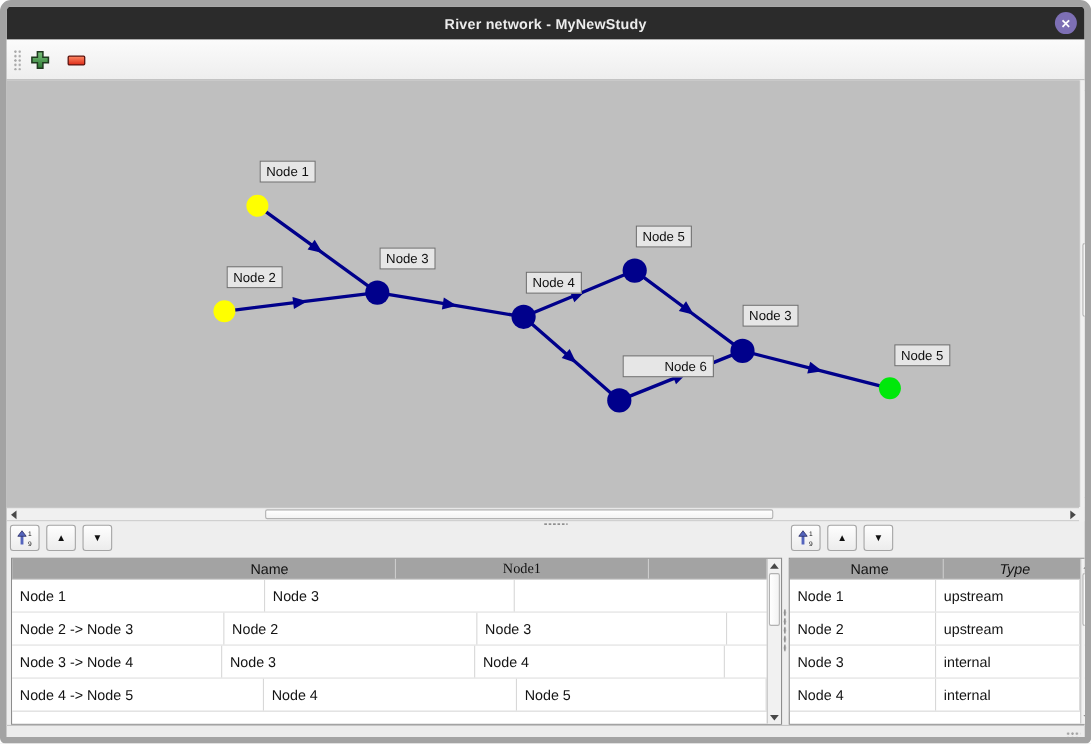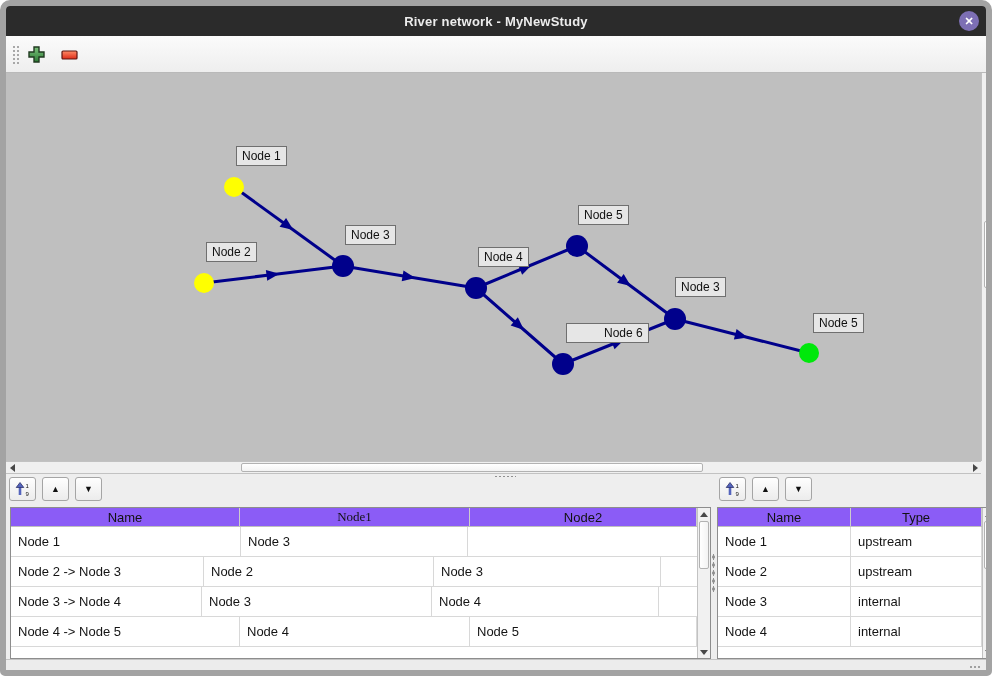--- a/index.html
+++ b/index.html
@@ -54,21 +54,21 @@
     background-image:radial-gradient(#909090 1px,transparent 1.2px);background-size:3px 8px;}
   .mini-toolbar{position:absolute;top:471px;display:flex;gap:6px;}
   #left-mini{left:3px;} #right-mini{left:713px;}
   .btn{width:27px;height:24px;border:1px solid #a5a5a5;border-radius:3px;
     background:linear-gradient(#fefefe,#ececec);display:flex;align-items:center;justify-content:center;
     font-size:9px;color:#111;padding:0;}
   
   .dtable{position:absolute;top:501px;background:#ffffff;border:1px solid #8d8d8d;overflow:hidden;}
   #reaches-table{left:4px;width:701px;height:152px;}
   #nodes-table{left:711px;width:279px;height:152px;}
-  .thead{display:flex;height:19px;background:#8b5cf6;border-bottom:1px solid #bfbfbf;}
+  .thead{display:flex;height:19px;background:#a3a3a3;border-bottom:1px solid #bfbfbf;justify-content:center;}
   .th{font-size:13px;color:#121212;display:flex;align-items:center;justify-content:center;
     border-right:1px solid #cccccc;}
   .tr{display:flex;height:30px;border-bottom:1px solid #d8d8d8;background:#fff;}
   .td{font-size:13px;color:#141414;display:flex;align-items:center;padding-left:7px;
     border-right:1px solid #d8d8d8;overflow:hidden;white-space:nowrap;}
   .tscroll{position:absolute;top:0;right:0;bottom:0;width:13px;background:#f1f1f1;border-left:1px solid #c2c2c2;}
   .tscroll .sb-btn{left:0;width:12px;height:12px;}
   .t-thumb{position:absolute;left:1px;width:10px;top:13px;height:48px;
     background:linear-gradient(90deg,#ffffff,#f3f3f3);border:1px solid #b2b2b2;border-radius:2px;}
   
@@ -210,21 +210,20 @@
       </button>
     <button class="btn">
         <span>▼</span>
       </button>
   </div>
 
   <div class="dtable" id="reaches-table">
       <div class="thead">
         <div class="th" style="width: 229px;">Name</div>
         <div class="th" style="width: 230px; font-family: Liberation Serif, serif;">Node1</div>
-        <div class="th" style="width: 227px;">Node2</div>
       </div>
       <div class="tr">
         <div class="td" style="width: 230px;">Node 1</div>
         <div class="td" style="width: 227px;">Node 3</div>
       </div>
       <div class="tr">
         <div class="td" style="width: 193px;">Node 2 -&gt; Node 3</div>
         <div class="td" style="width: 230px;">Node 2</div>
         <div class="td" style="width: 227px;">Node 3</div>
       </div>
@@ -245,21 +244,21 @@
       <div class="t-thumb"></div>
       <div class="sb-btn" style="bottom:0;">
           <div class="tri-down"></div>
         </div>
     </div>
   </div>
 
   <div class="dtable" id="nodes-table">
       <div class="thead">
         <div class="th" style="width: 133px;">Name</div>
-        <div class="th" style="width: 131px;">Type</div>
+        <div class="th" style="width: 131px; font-style: italic;">Type</div>
       </div>
       <div class="tr">
         <div class="td" style="width: 133px;">Node 1</div>
         <div class="td" style="width: 131px;">upstream</div>
       </div>
       <div class="tr">
         <div class="td" style="width: 133px;">Node 2</div>
         <div class="td" style="width: 131px;">upstream</div>
       </div>
       <div class="tr">

